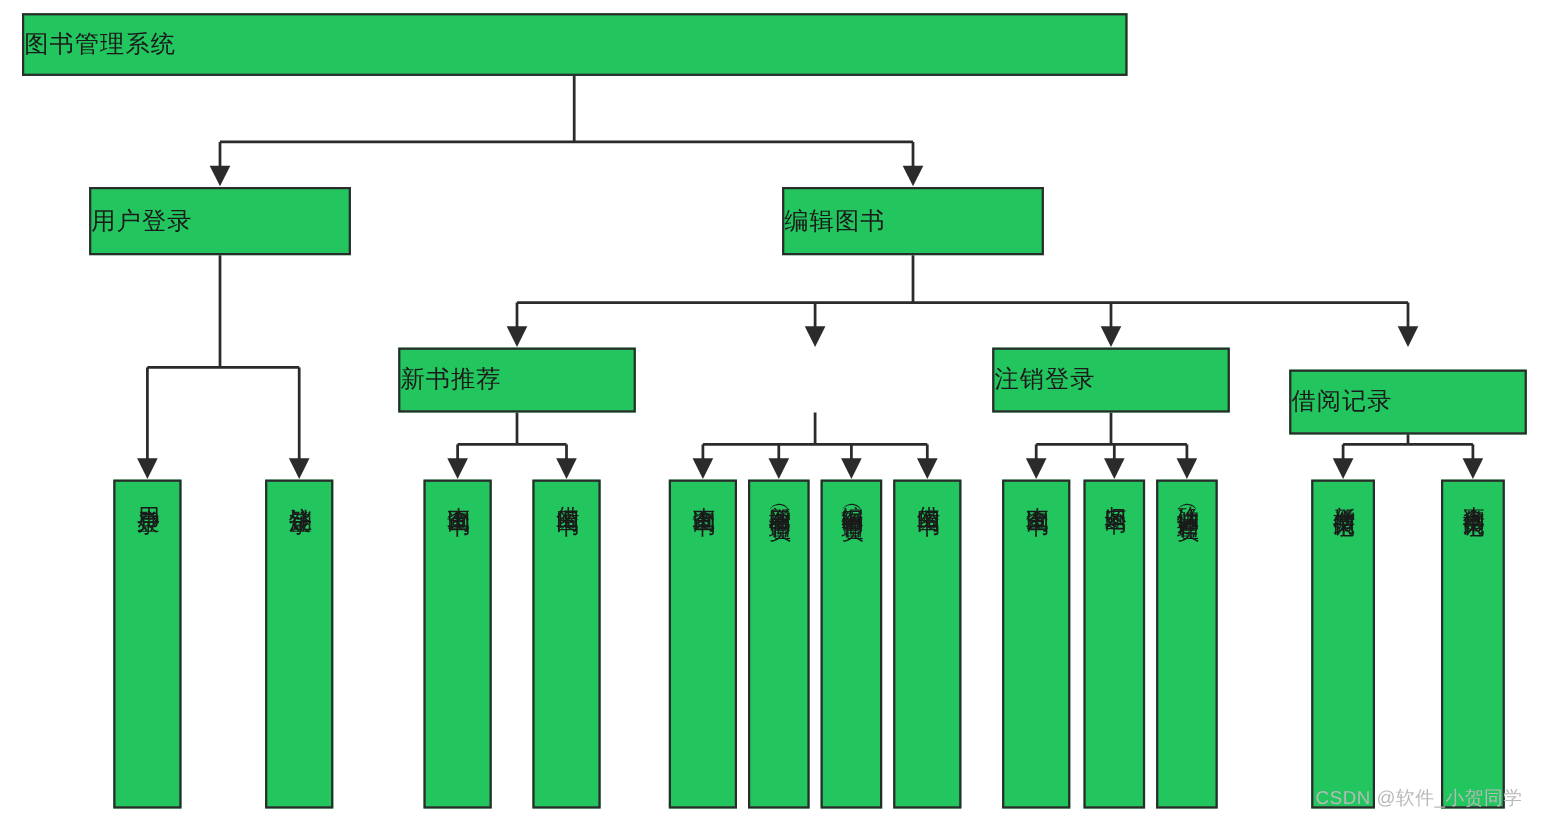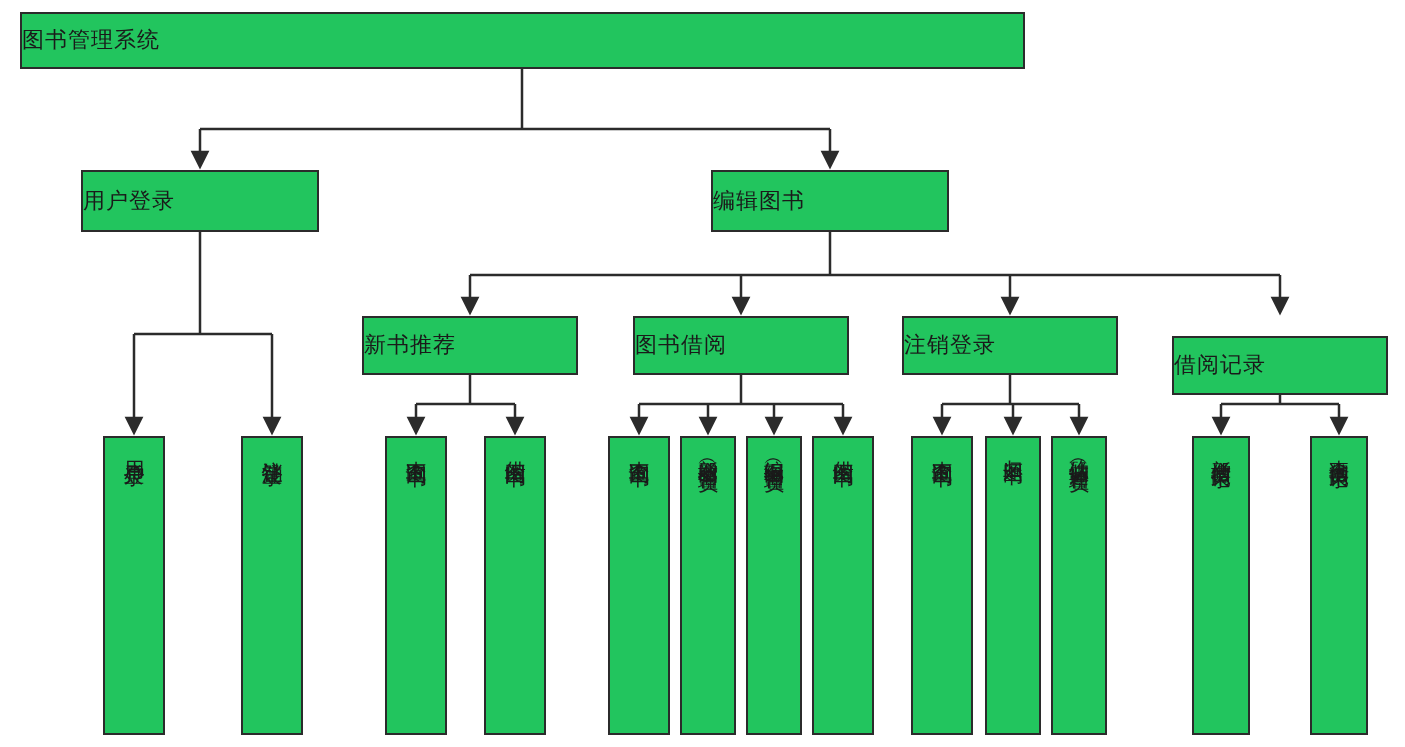--- a/index.html
+++ b/index.html
@@ -127,23 +127,20 @@
   <div class="node horiz" style="left:81px; top:170px; width:238px; height:62px;">
     <span>用户登录</span>
   </div>
   <div class="node horiz" style="left:711px; top:170px; width:238px; height:62px;">
     <span>编辑图书</span>
   </div>
 
   <div class="node horiz" style="left:362px; top:316px; width:216px; height:59px;">
     <span>新书推荐</span>
   </div>
-  <div class="node horiz" style="left:633px; top:316px; width:216px; height:59px;">
-    <span>图书借阅</span>
-  </div>
   <div class="node horiz" style="left:902px; top:316px; width:216px; height:59px;">
     <span>注销登录</span>
   </div>
   <div class="node horiz" style="left:1172px; top:336px; width:216px; height:59px;">
     <span>借阅记录</span>
   </div>
 
   <div class="node vert" style="left:103px; top:436px; width:62px; height:299px;">
     <span class="vtext">用户登录</span>
   </div>
@@ -177,14 +174,15 @@
   <div class="node vert" style="left:1051px; top:436px; width:56px; height:299px; font-size:20px;">
     <span class="vtext">确认归还（管理员）</span>
   </div>
   <div class="node vert" style="left:1192px; top:436px; width:58px; height:299px; font-size:20px;">
     <span class="vtext">新增借阅记录</span>
   </div>
   <div class="node vert" style="left:1310px; top:436px; width:58px; height:299px; font-size:20px;">
     <span class="vtext">查询借阅记录</span>
   </div>
 
+  <div class="watermark" style="left:1196px; top:714px;">CSDN @软件_小贺同学</div>
 
 </div>
 
 </body></html>

